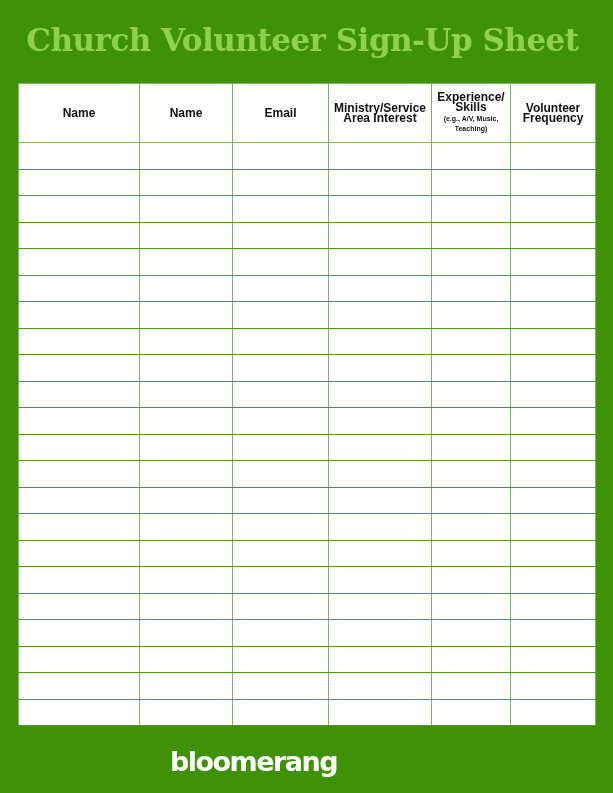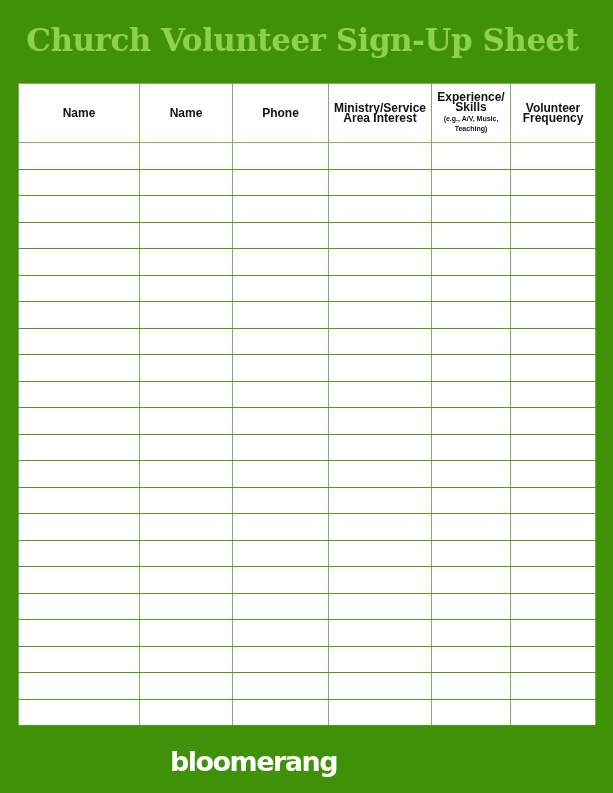--- a/index.html
+++ b/index.html
@@ -26,21 +26,21 @@
       <col style="width:93px">
       <col style="width:96px">
       <col style="width:103px">
       <col style="width:79px">
       <col style="width:85px">
   </colgroup>
   <thead>
     <tr>
       <th>Name</th>
       <th>Name</th>
-      <th>Phone</th>
+      <th>Email</th>
       <th class="left">Ministry/Service Area Interest</th>
       <th class="exp">
         <span>Experience/ Skills</span>
         <span class="sub">(e.g., A/V, Music, Teaching)</span>
       </th>
       <th class="left">Volunteer Frequency</th>
     </tr>
   </thead>
   <tbody id="rows">
       <tr class="body-row">

